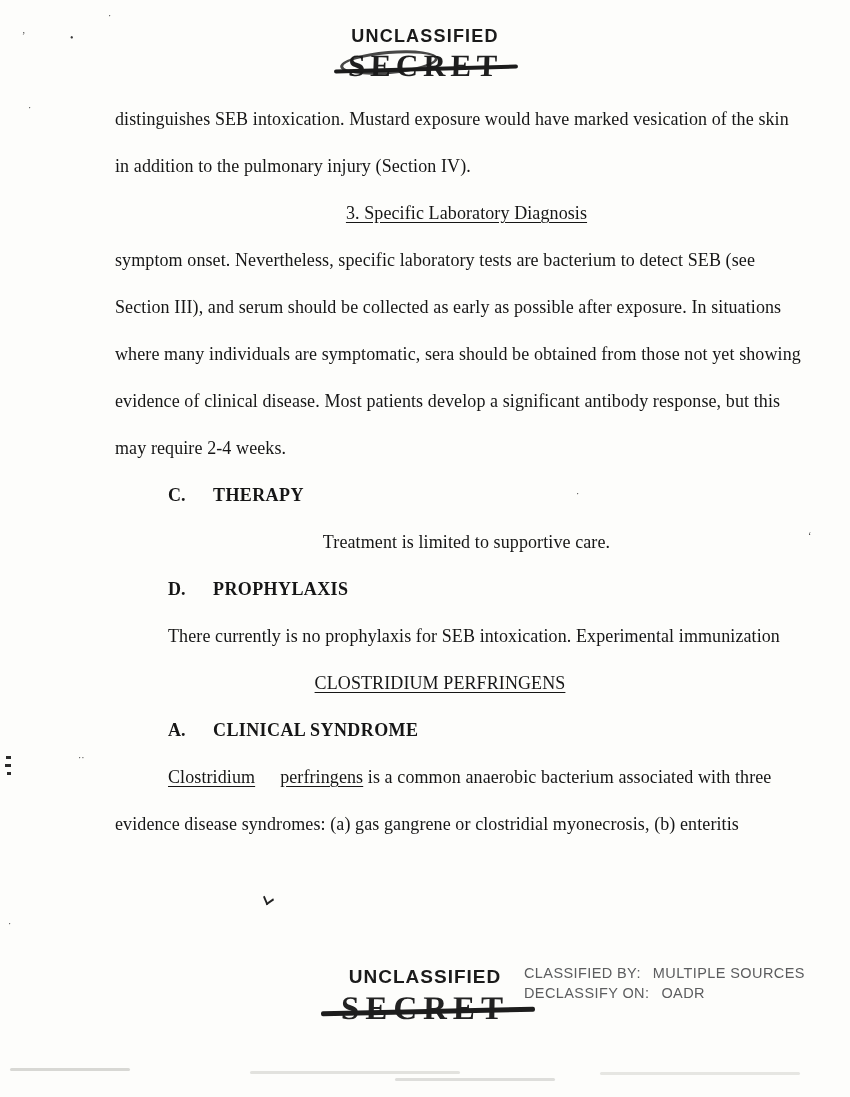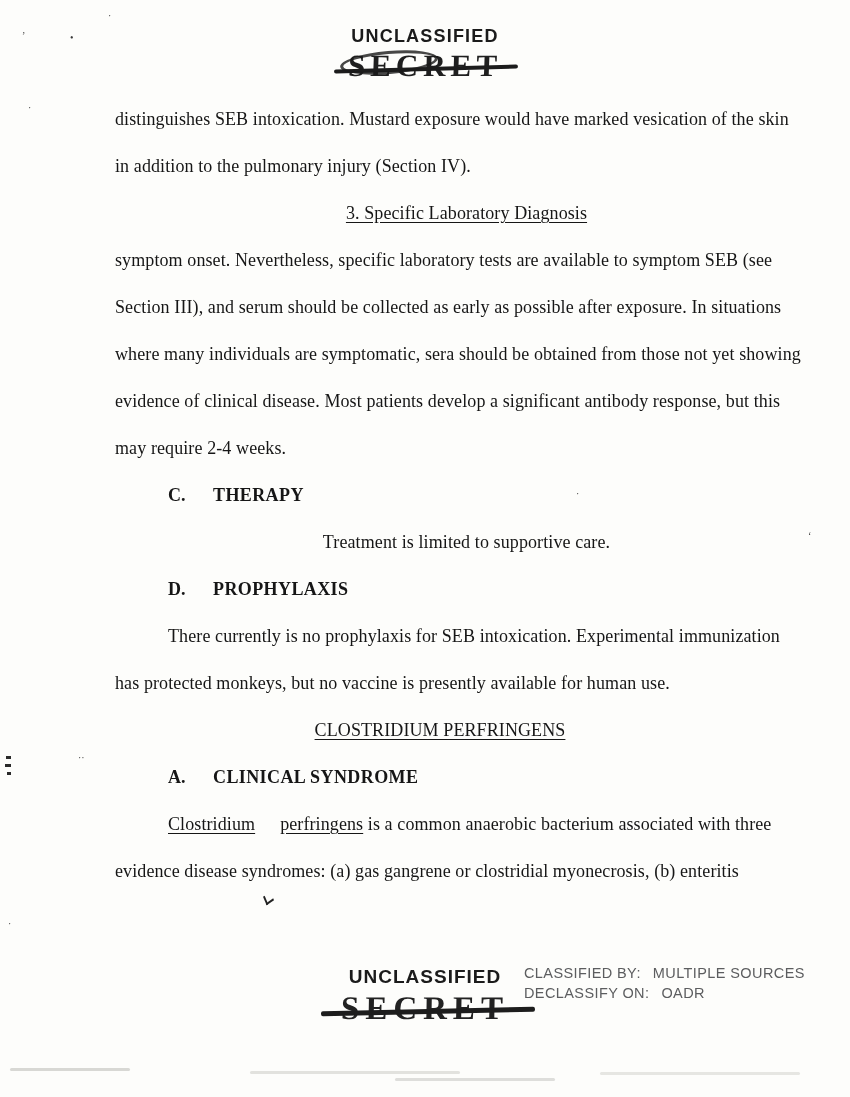--- a/index.html
+++ b/index.html
@@ -90,34 +90,33 @@
       <span class="secret-text">SECRET</span>
       <span class="strike"></span>
       <span class="scribble"></span>
     </div>
   </div>
 
   <div class="doc-body">
     <div class="line">distinguishes SEB intoxication.  Mustard exposure would have marked vesication of the skin</div>
     <div class="line">in addition to the pulmonary injury (Section IV).</div>
     <div class="line indent"><span class="u">3.  Specific Laboratory Diagnosis</span></div>
-    <div class="line">symptom onset.  Nevertheless, specific laboratory tests are available to symptom SEB (see</div>
+    <div class="line">symptom onset.  Nevertheless, specific laboratory tests are bacterium to detect SEB (see</div>
     <div class="line">Section III), and serum should be collected as early as possible after exposure.  In situations</div>
     <div class="line">where many individuals are symptomatic, sera should be obtained from those not yet showing</div>
     <div class="line">evidence of clinical disease.  Most patients develop a significant antibody response, but this</div>
     <div class="line">may require 2-4 weeks.</div>
     <div class="line">
       <span class="hletter">C.</span><span class="htitle">THERAPY</span>
     </div>
     <div class="line indent">Treatment is limited to supportive care.</div>
     <div class="line">
       <span class="hletter">D.</span><span class="htitle">PROPHYLAXIS</span>
     </div>
     <div class="line indent">There currently is no prophylaxis for SEB intoxication.  Experimental immunization</div>
-    <div class="line">has protected monkeys, but no vaccine is presently available for human use.</div>
     <div class="line centerline"><span class="bold u">CLOSTRIDIUM PERFRINGENS</span></div>
     <div class="line">
       <span class="hletter">A.</span><span class="htitle">CLINICAL SYNDROME</span>
     </div>
     <div class="line indent"><span class="u" style="margin-right:25px">Clostridium</span><span class="u">perfringens</span><span> is a common anaerobic bacterium associated with three</span></div>
     <div class="line">evidence disease syndromes: (a) gas gangrene or clostridial myonecrosis, (b) enteritis</div>
   </div>
 
   <div class="footer-center">
     <div class="unclassified-bottom">UNCLASSIFIED</div>

